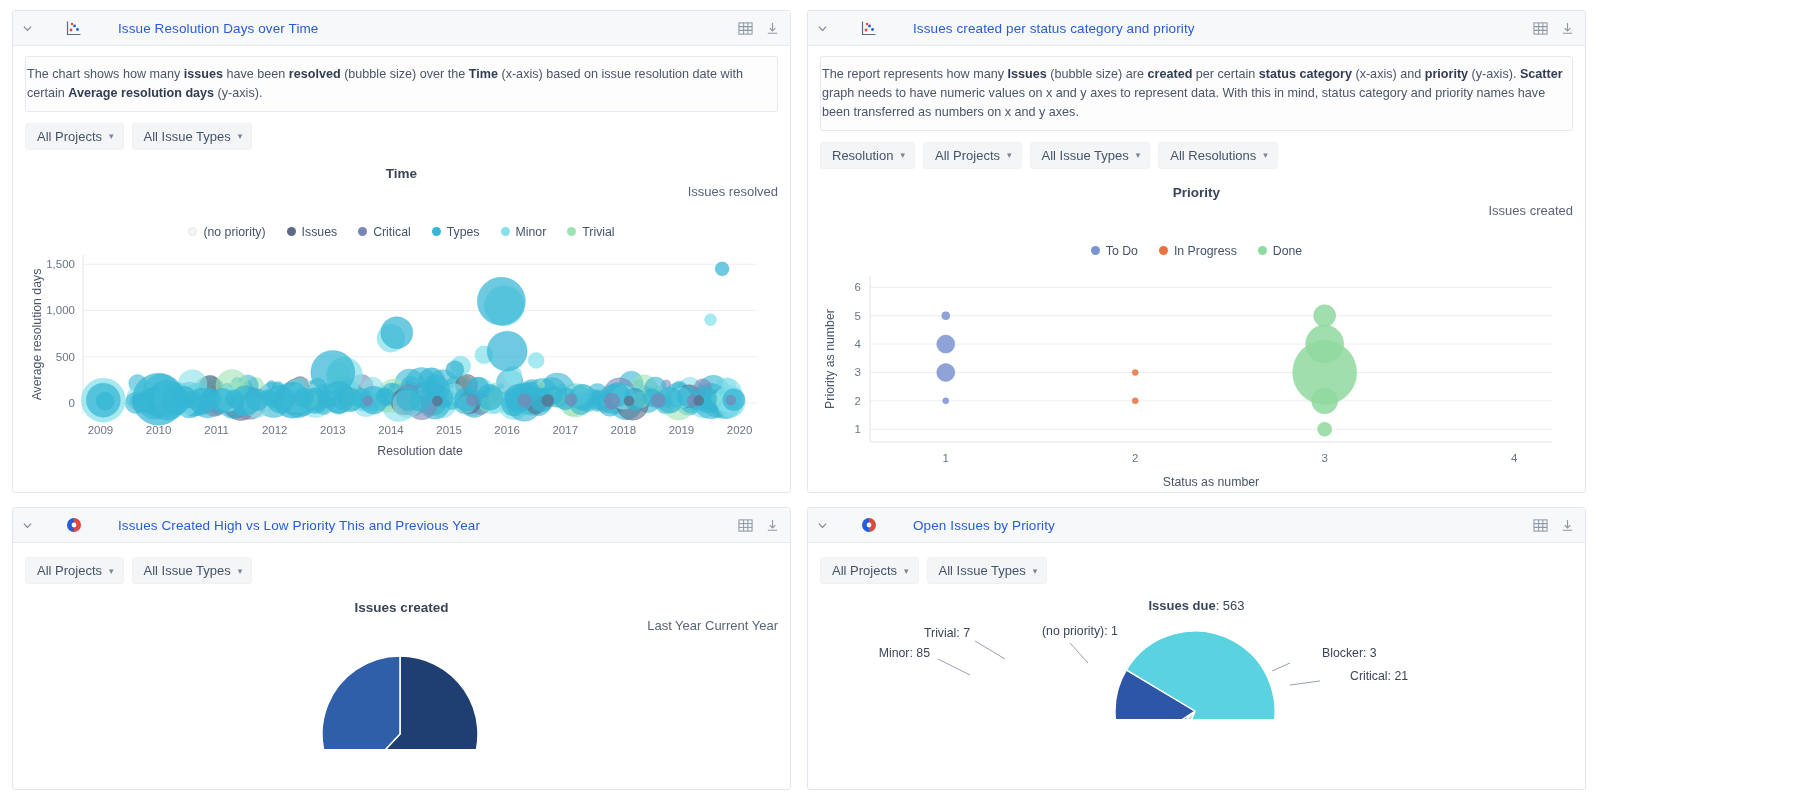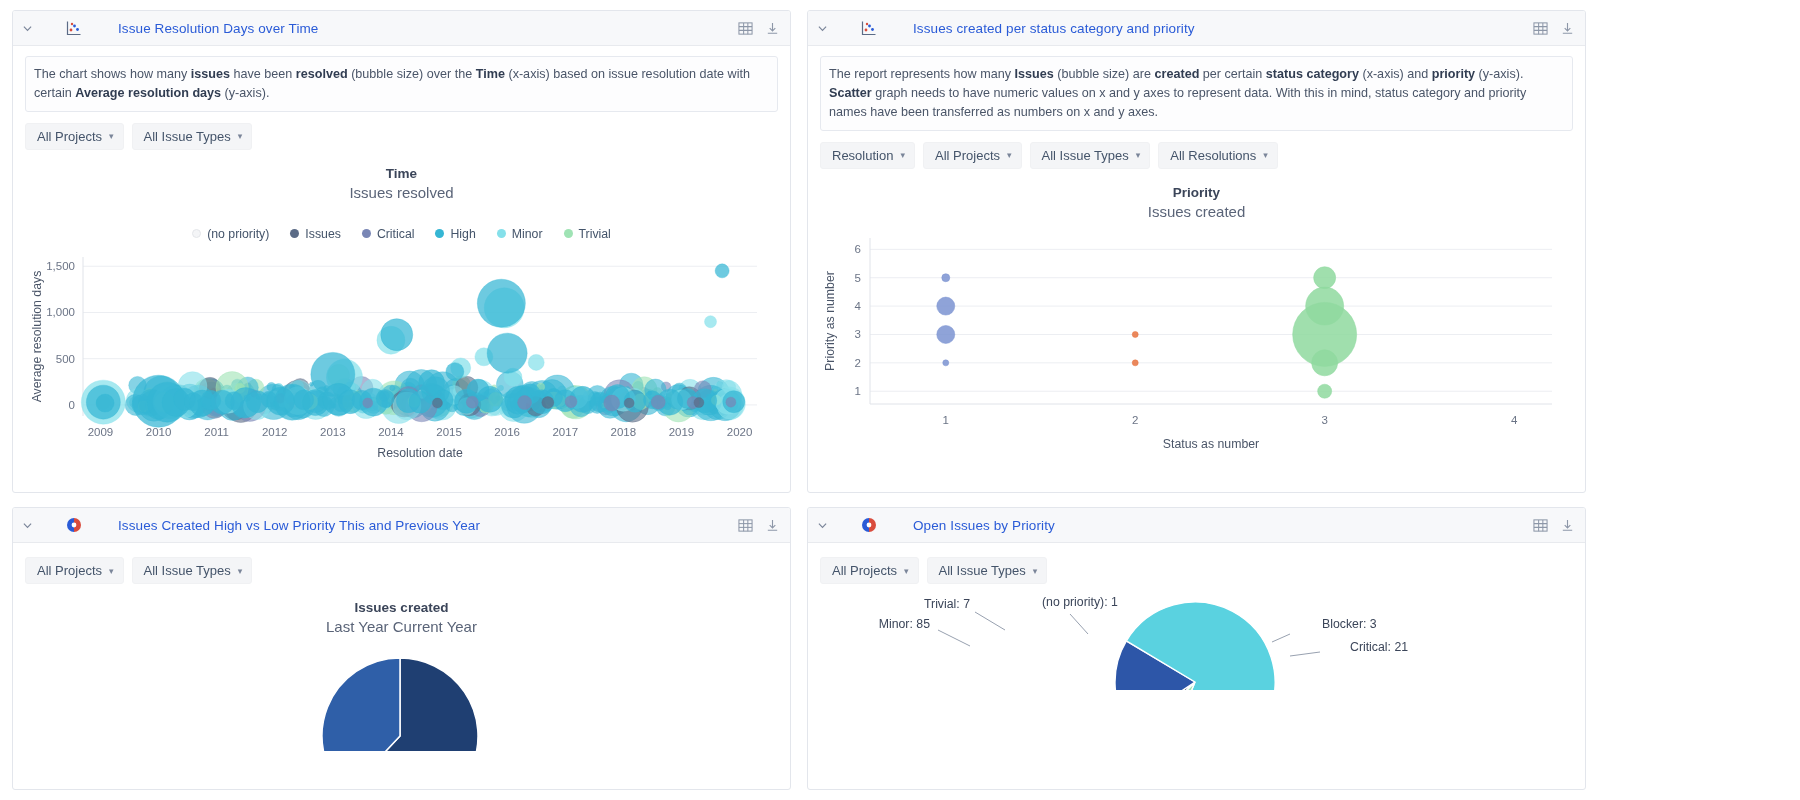--- a/index.html
+++ b/index.html
@@ -73,21 +73,21 @@
     padding: 10px 12px 0 12px;
     display: flex;
     flex-direction: column;
     position: relative;
     overflow: hidden;
   }
   .desc {
     border: 1px solid #e6e9ef;
     border-radius: 3px;
     background: #fdfdfe;
-    padding: 8px 8px;
+    padding: 8px 1px;
     font-size: 12.6px;
     line-height: 1.5;
     color: #4a5568;
   }
   .desc b { color: #313d52; font-weight: bold; }
   .filters {
     display: flex;
     gap: 8px;
     margin-top: 11px;
   }
@@ -107,22 +107,22 @@
   }
   .filter .caret { font-size: 9px; color: #7a8599; }
   .chart-title {
     text-align: center;
     font-size: 13.5px;
     font-weight: bold;
     color: #3b4559;
     margin-top: 16px;
   }
   .chart-sub {
-    text-align: center;
-    font-size: 15px;
+    text-align: right;
+    font-size: 13px;
     color: #5a6478;
     margin-top: 3px;
   }
   .legend {
     display: flex;
     justify-content: center;
     gap: 21px;
     margin-top: 26px;
     font-size: 12.3px;
     color: #44546a;
@@ -209,21 +209,21 @@
           <div class="legend-item">
             <span class="legend-dot" style="background: rgb(91, 107, 134);"></span>
             <span>Issues</span>
           </div>
           <div class="legend-item">
             <span class="legend-dot" style="background: rgb(121, 134, 181);"></span>
             <span>Critical</span>
           </div>
           <div class="legend-item">
             <span class="legend-dot" style="background: rgb(53, 182, 212);"></span>
-            <span>High</span>
+            <span>Types</span>
           </div>
           <div class="legend-item">
             <span class="legend-dot" style="background: rgb(133, 224, 234);"></span>
             <span>Minor</span>
           </div>
           <div class="legend-item">
             <span class="legend-dot" style="background: rgb(159, 227, 180);"></span>
             <span>Trivial</span>
           </div>
         </div>
@@ -828,20 +828,34 @@
           <span>All Issue Types</span>
           <span class="caret">▾</span>
         </div>
         <div class="filter">
           <span>All Resolutions</span>
           <span class="caret">▾</span>
         </div>
       </div>
       <div class="chart-title">Priority</div>
       <div class="chart-sub">Issues created</div>
+      <div class="legend" id="legend-1">
+          <div class="legend-item">
+            <span class="legend-dot" style="background: rgb(123, 147, 209);"></span>
+            <span>To Do</span>
+          </div>
+          <div class="legend-item">
+            <span class="legend-dot" style="background: rgb(232, 115, 63);"></span>
+            <span>In Progress</span>
+          </div>
+          <div class="legend-item">
+            <span class="legend-dot" style="background: rgb(143, 217, 159);"></span>
+            <span>Done</span>
+          </div>
+        </div>
       <div class="plot">
         <svg id="svg-1" width="750" height="228" viewBox="0 0 750 228">
             <line x1="50" y1="23.350427350427367" x2="732" y2="23.350427350427367" class="gridline"></line>
             <text x="41" y="27.350427350427367" text-anchor="end" class="axis-label">6</text>
             <line x1="50" y1="51.72649572649573" x2="732" y2="51.72649572649573" class="gridline"></line>
             <text x="41" y="55.72649572649573" text-anchor="end" class="axis-label">5</text>
             <line x1="50" y1="80.1025641025641" x2="732" y2="80.1025641025641" class="gridline"></line>
             <text x="41" y="84.1025641025641" text-anchor="end" class="axis-label">4</text>
             <line x1="50" y1="108.47863247863248" x2="732" y2="108.47863247863248" class="gridline"></line>
             <text x="41" y="112.47863247863248" text-anchor="end" class="axis-label">3</text>
@@ -971,20 +985,23 @@
       <div class="filters" style="margin-top:4px">
         <div class="filter">
           <span>All Projects</span>
           <span class="caret">▾</span>
         </div>
         <div class="filter">
           <span>All Issue Types</span>
           <span class="caret">▾</span>
         </div>
       </div>
+      <div class="issues-due">
+        <b>Issues due</b><span>: </span><span>563</span>
+      </div>
       <div class="plot">
         <svg id="svg-3" width="750" height="100" viewBox="0 0 750 100">
             <path d="M 375 92 L 319.4273303632802 149.54718402709207 A 80 80 0 0 1 316.4185066721781 146.48126870294374 Z" fill="#f4f5f7" stroke="#fff" stroke-width="1.4"></path>
             <path d="M 375 92 L 316.4185066721781 146.48126870294374 A 80 80 0 0 1 308.43771152965724 136.37861820281108 Z" fill="#24334d" stroke="#fff" stroke-width="1.4"></path>
             <path d="M 375 92 L 308.43771152965724 136.37861820281108 A 80 80 0 0 1 306.37136016006184 50.8890550616985 Z" fill="#2d56a8" stroke="#fff" stroke-width="1.4"></path>
             <path d="M 375 92 L 306.37136016006184 50.8890550616985 A 80 80 0 1 1 344.4349468886175 165.9308969802096 Z" fill="#5ad2e0" stroke="#fff" stroke-width="1.4"></path>
             <path d="M 375 92 L 344.4349468886175 165.9308969802096 A 80 80 0 0 1 319.42733036328025 149.54718402709213 Z" fill="#9fe3b4" stroke="#fff" stroke-width="1.4"></path>
             <polyline points="155,22 185,40" class="pie-leader"></polyline>
             <text x="150" y="18" text-anchor="end" class="pie-label"><tspan font-weight="normal">Trivial:</tspan><tspan> 7</tspan></text>
             <polyline points="250,24 268,44" class="pie-leader"></polyline>

